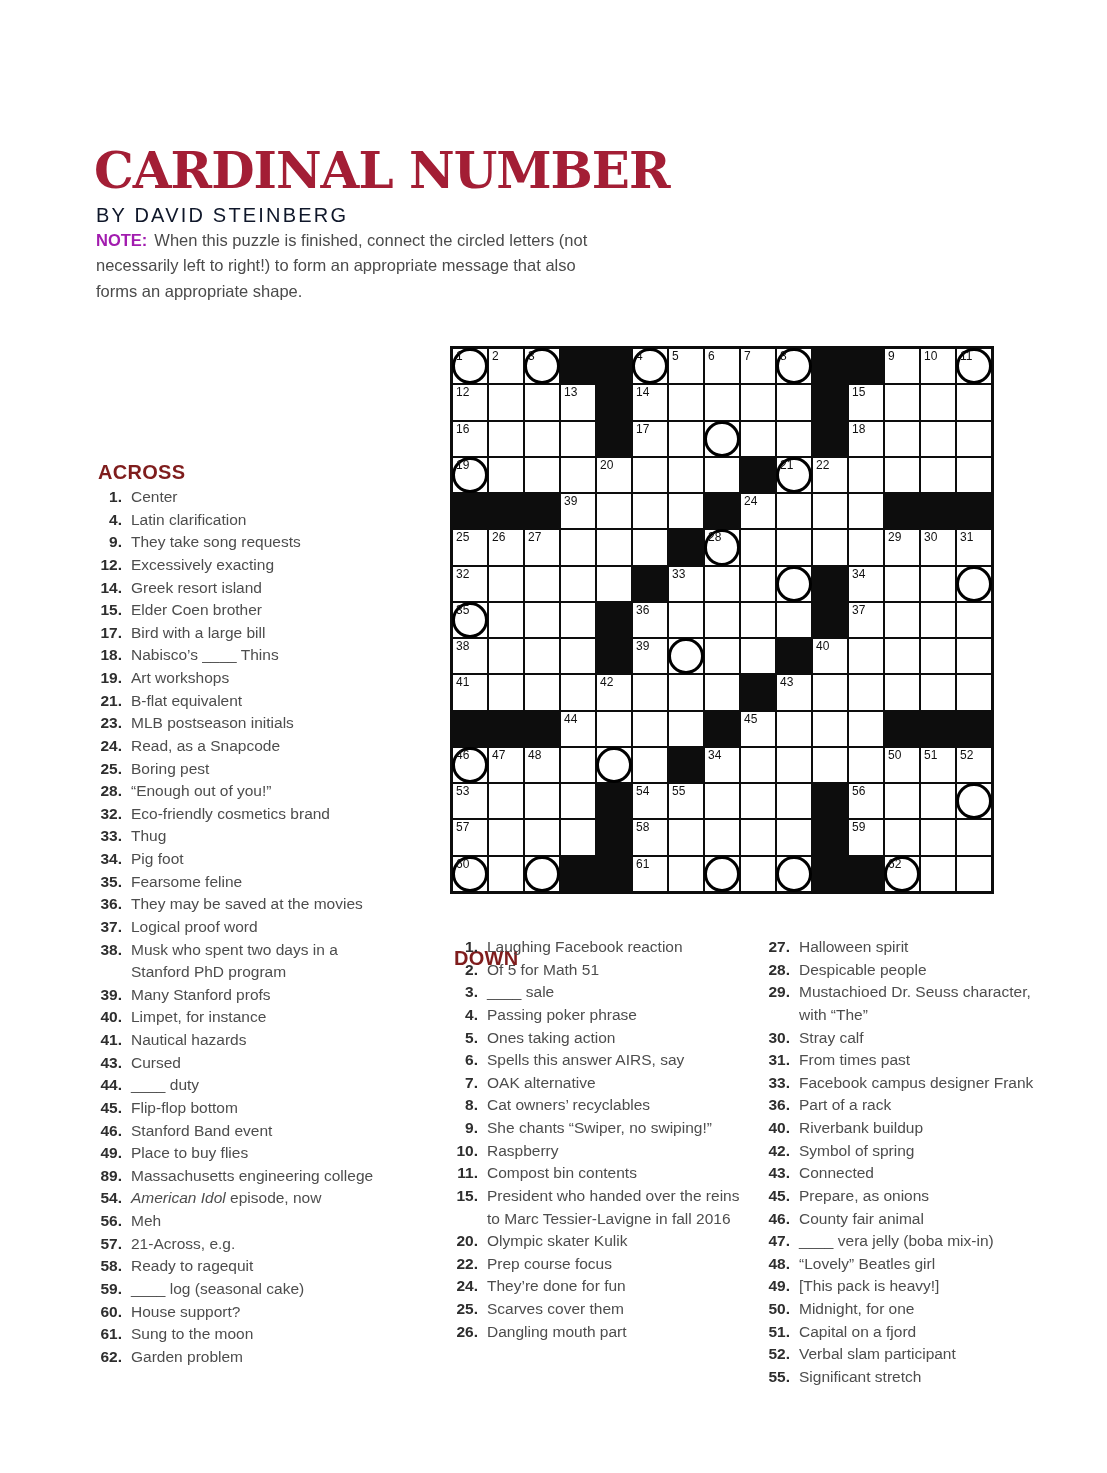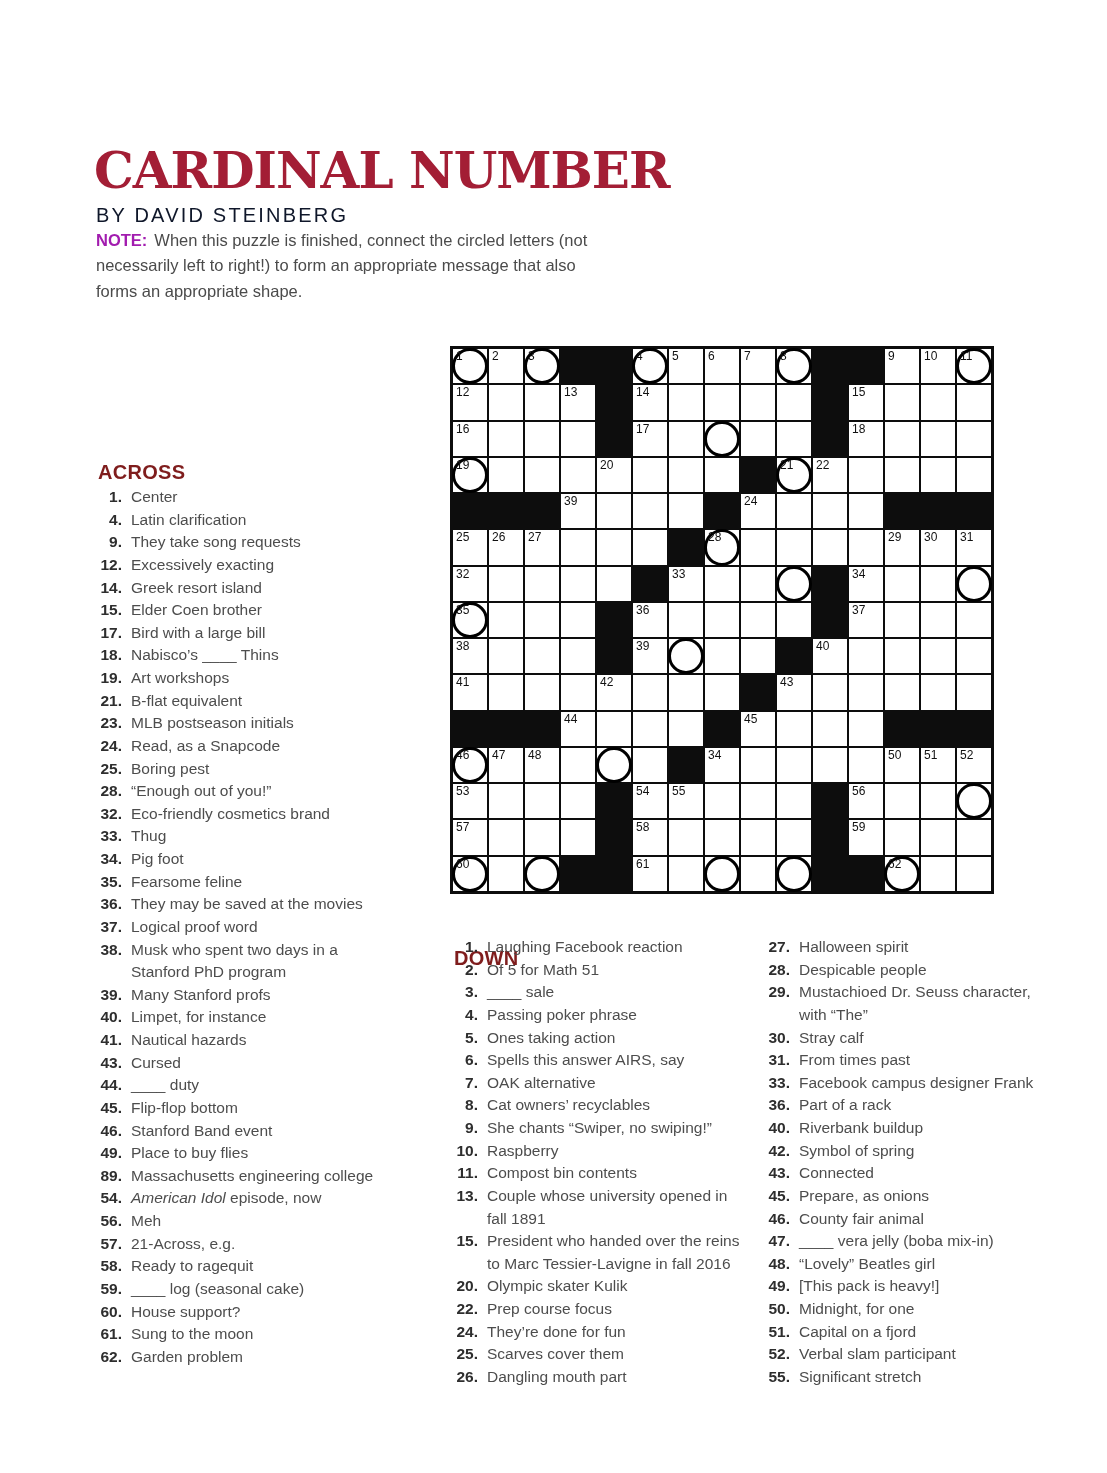--- a/index.html
+++ b/index.html
@@ -619,24 +619,20 @@
       </li>
       <li>
         <span class="cn">10.</span>
         <span class="ct">Raspberry</span>
       </li>
       <li>
         <span class="cn">11.</span>
         <span class="ct">Compost bin contents</span>
       </li>
       <li>
-        <span class="cn">13.</span>
-        <span class="ct">Couple whose university opened in fall 1891</span>
-      </li>
-      <li>
         <span class="cn">15.</span>
         <span class="ct">President who handed over the reins to Marc Tessier-Lavigne in fall 2016</span>
       </li>
       <li>
         <span class="cn">20.</span>
         <span class="ct">Olympic skater Kulik</span>
       </li>
       <li>
         <span class="cn">22.</span>
         <span class="ct">Prep course focus</span>

